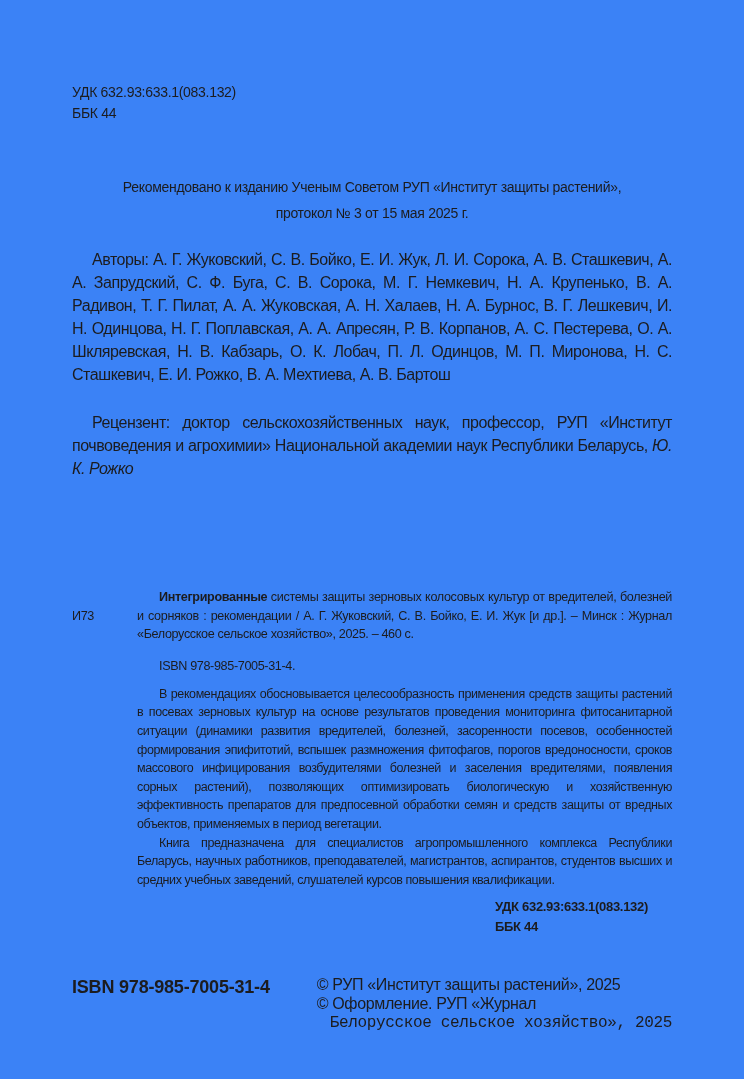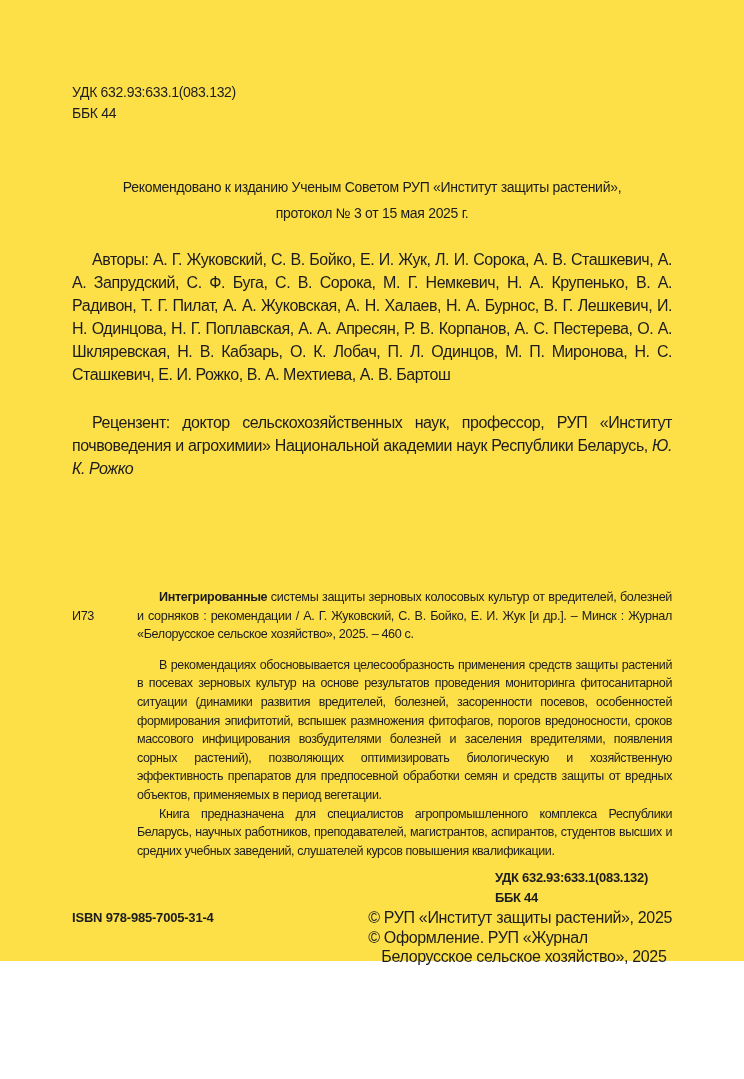--- a/index.html
+++ b/index.html
@@ -4,22 +4,22 @@
 <style>
   * { margin: 0; padding: 0; box-sizing: border-box; }
   html, body { background: #ffffff; }
   body {
     width: 744px; height: 1079px;
     font-family: "Liberation Sans", "DejaVu Sans", sans-serif;
     color: #1c1c1e;
     overflow: hidden;
   }
   .page {
-    width: 744px; height: 961px;
-    background: #fde047;
+    width: 744px; height: 1079px;
+    background: #3b82f6;
     padding: 82px 72px 40px 72px;
     display: flex;
     flex-direction: column;
   }
   
   .top-codes {
     font-size: 14px;
     font-weight: 500;
     line-height: 21px;
     letter-spacing: -0.3px;
@@ -94,31 +94,31 @@
   
   .footer {
     margin-top: auto;
     display: flex;
     justify-content: space-between;
     align-items: flex-start;
     padding-bottom: 6px;
   }
   .footer-isbn {
     font-weight: bold;
-    font-size: 13px;
+    font-size: 18px;
     letter-spacing: -0.2px;
     padding-top: 2px;
   }
   .copyright {
     font-size: 16px;
     line-height: 19.5px;
     letter-spacing: -0.35px;
     margin-right: 0;
   }
-  .copyright .cont { padding-left: 13px; }
+  .copyright .cont { padding-left: 13px; font-family: Liberation Mono, monospace; }
 </style>
 </head>
 <body>
 
 <div class="page">
 
   <div class="top-codes">
     <div>УДК 632.93:633.1(083.132)</div>
     <div>ББК 44</div>
   </div>
@@ -130,20 +130,21 @@
 
   <p class="body-par authors">Авторы: А. Г. Жуковский, С. В. Бойко, Е. И. Жук, Л. И. Сорока, А. В. Сташкевич, А. А. Запрудский, С. Ф. Буга, С. В. Сорока, М. Г. Немкевич, Н. А. Крупенько, В. А. Радивон, Т. Г. Пилат, А. А. Жуковская, А. Н. Халаев, Н. А. Бурнос, В. Г. Лешкевич, И. Н. Одинцова, Н. Г. Поплавская, А. А. Апресян, Р. В. Корпанов, А. С. Пестерева, О. А. Шкляревская, Н. В. Кабзарь, О. К. Лобач, П. Л. Одинцов, М. П. Миронова, Н. С. Сташкевич, Е. И. Рожко, В. А. Мехтиева, А. В. Бартош</p>
 
   <p class="body-par reviewer"><span>Рецензент: доктор сельскохозяйственных наук, профессор, РУП «Институт почвоведения и агрохимии» Национальной академии наук Республики Беларусь, </span><span class="name">Ю. К. Рожко</span></p>
 
   <div class="card">
     <div class="label">И73</div>
     <p class="card-text"><b>Интегрированные</b><span> системы защиты зерновых колосовых культур от вредителей, болезней и сорняков : рекомендации / А. Г. Жуковский, С. В. Бойко, Е. И. Жук  [и др.]. – Минск : Журнал «Белорусское сельское хозяйство», 2025. – 460 с.</span></p>
   </div>
 
+  <div class="card-isbn">ISBN 978-985-7005-31-4.</div>
 
   <div class="annotation">
     <p>В рекомендациях обосновывается целесообразность применения средств защиты растений в посевах зерновых культур на основе результатов проведения мониторинга фитосанитарной ситуации (динамики развития вредителей, болезней, засоренности посевов, особенностей формирования эпифитотий, вспышек размножения фитофагов, порогов вредоносности, сроков массового инфицирования возбудителями болезней и заселения вредителями, появления сорных растений), позволяющих оптимизировать биологическую и хозяйственную эффективность препаратов для предпосевной обработки семян и средств защиты от вредных объектов, применяемых в период вегетации.</p>
     <p>Книга предназначена для специалистов агропромышленного комплекса Республики Беларусь, научных работников, преподавателей, магистрантов, аспирантов, студентов высших и средних учебных заведений, слушателей курсов повышения квалификации.</p>
   </div>
 
   <div class="bottom-codes">
     <div>УДК 632.93:633.1(083.132)</div>
     <div>ББК 44</div>
   </div>

